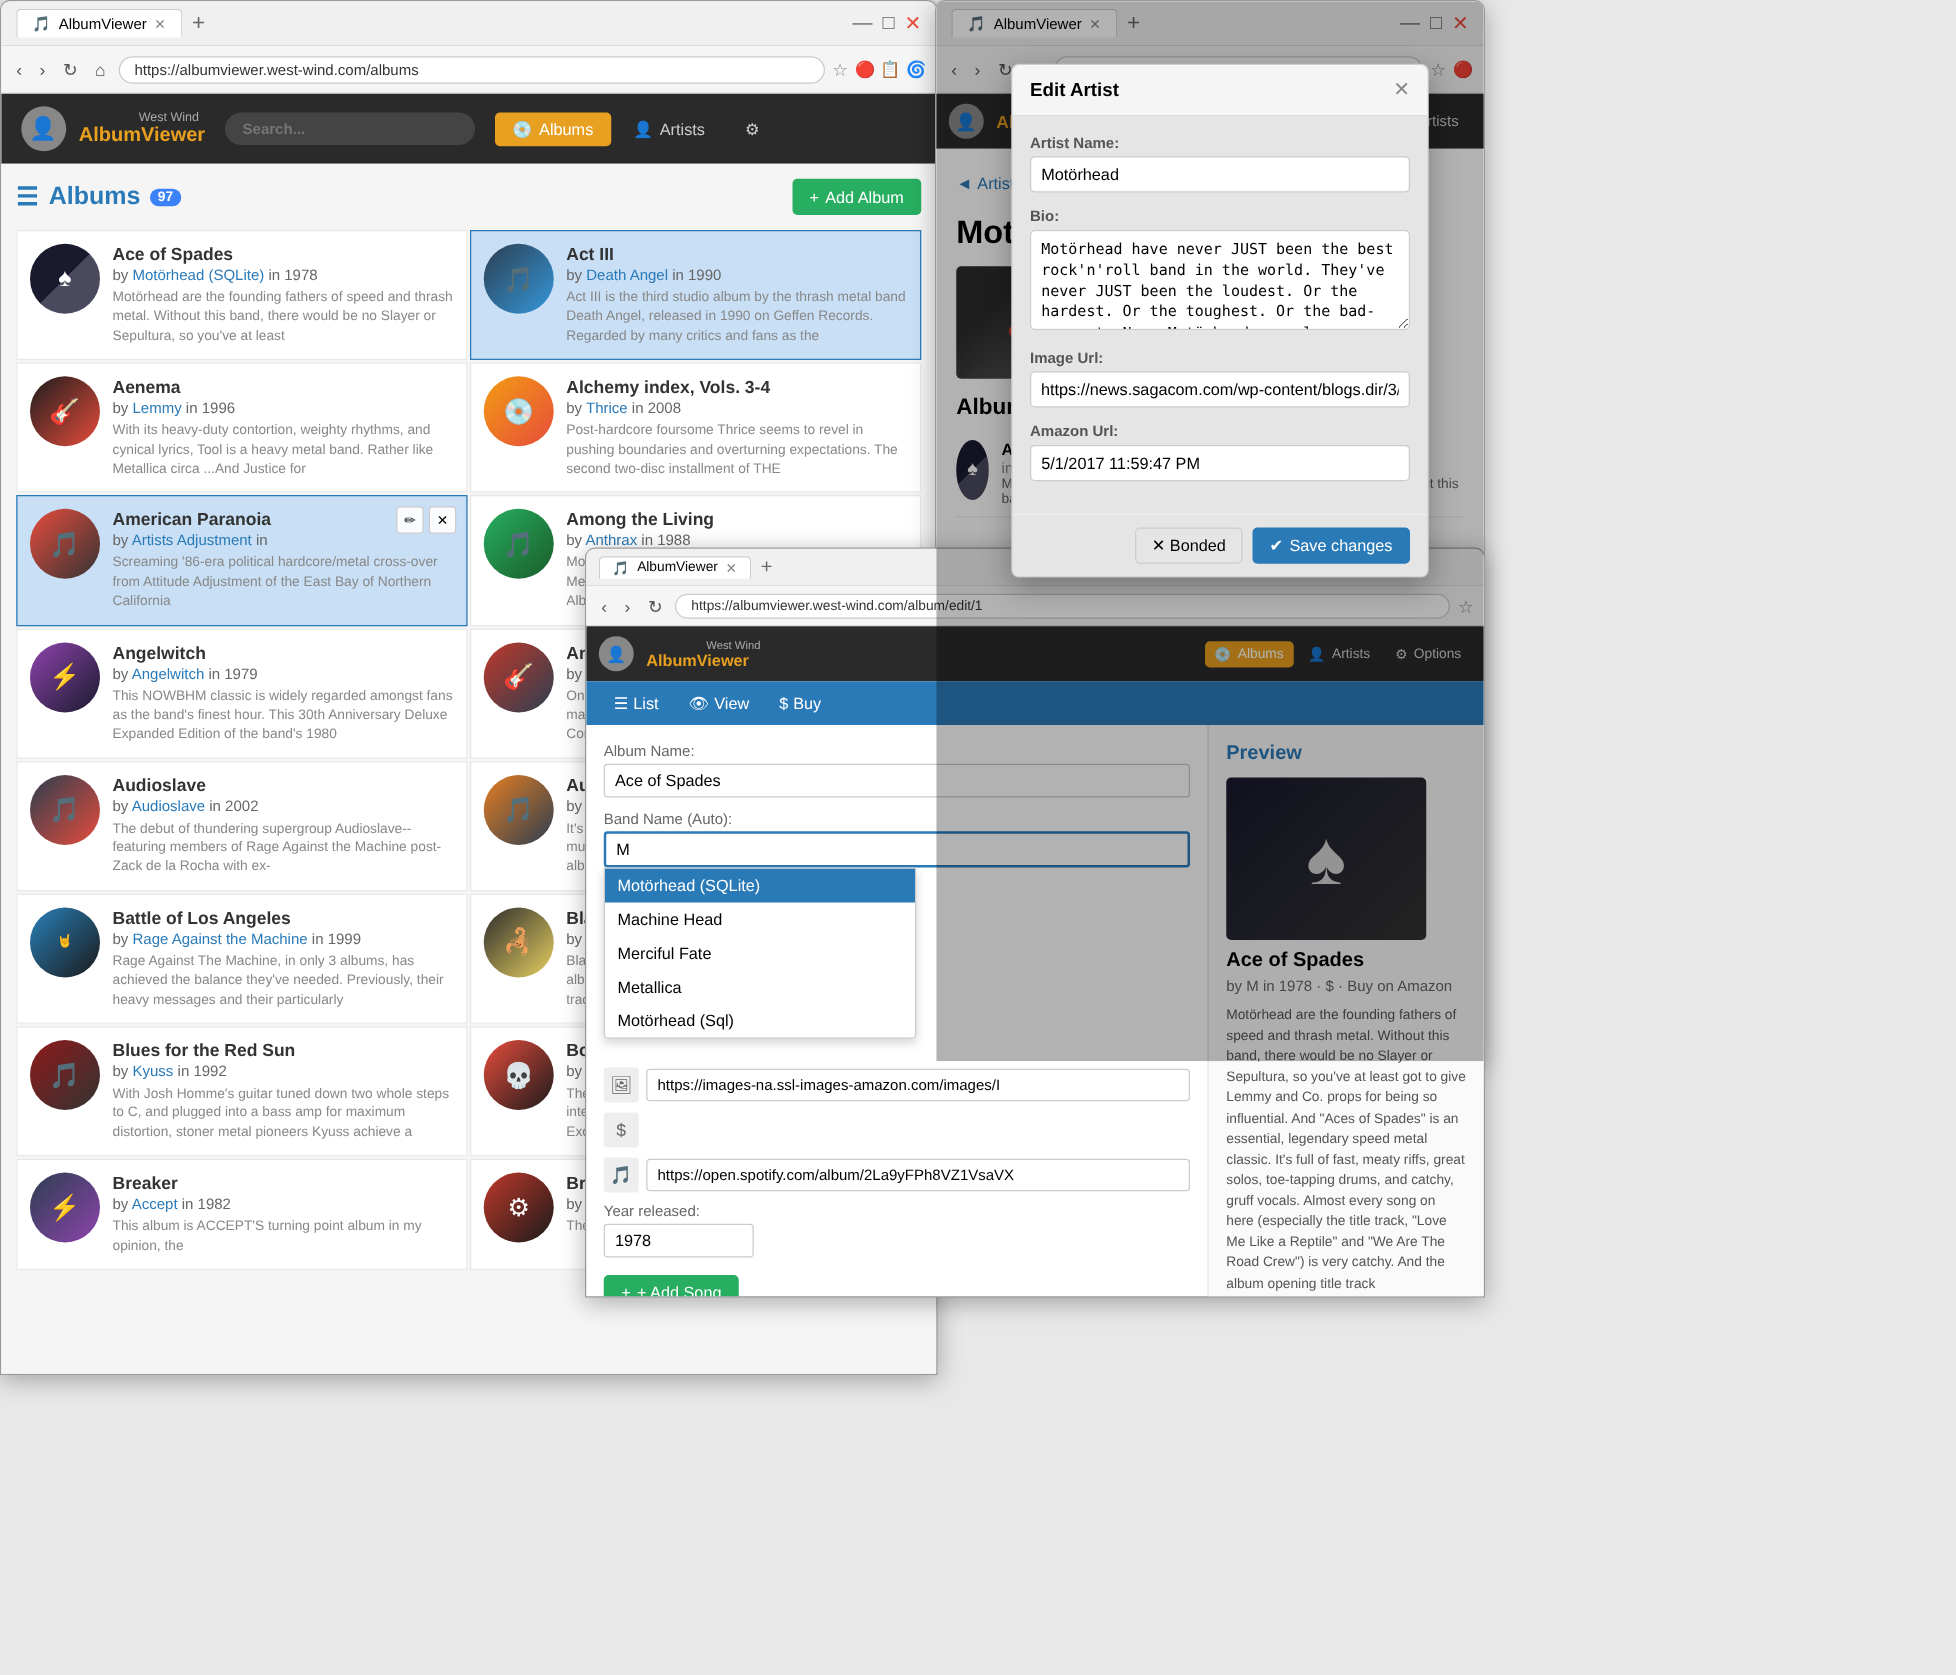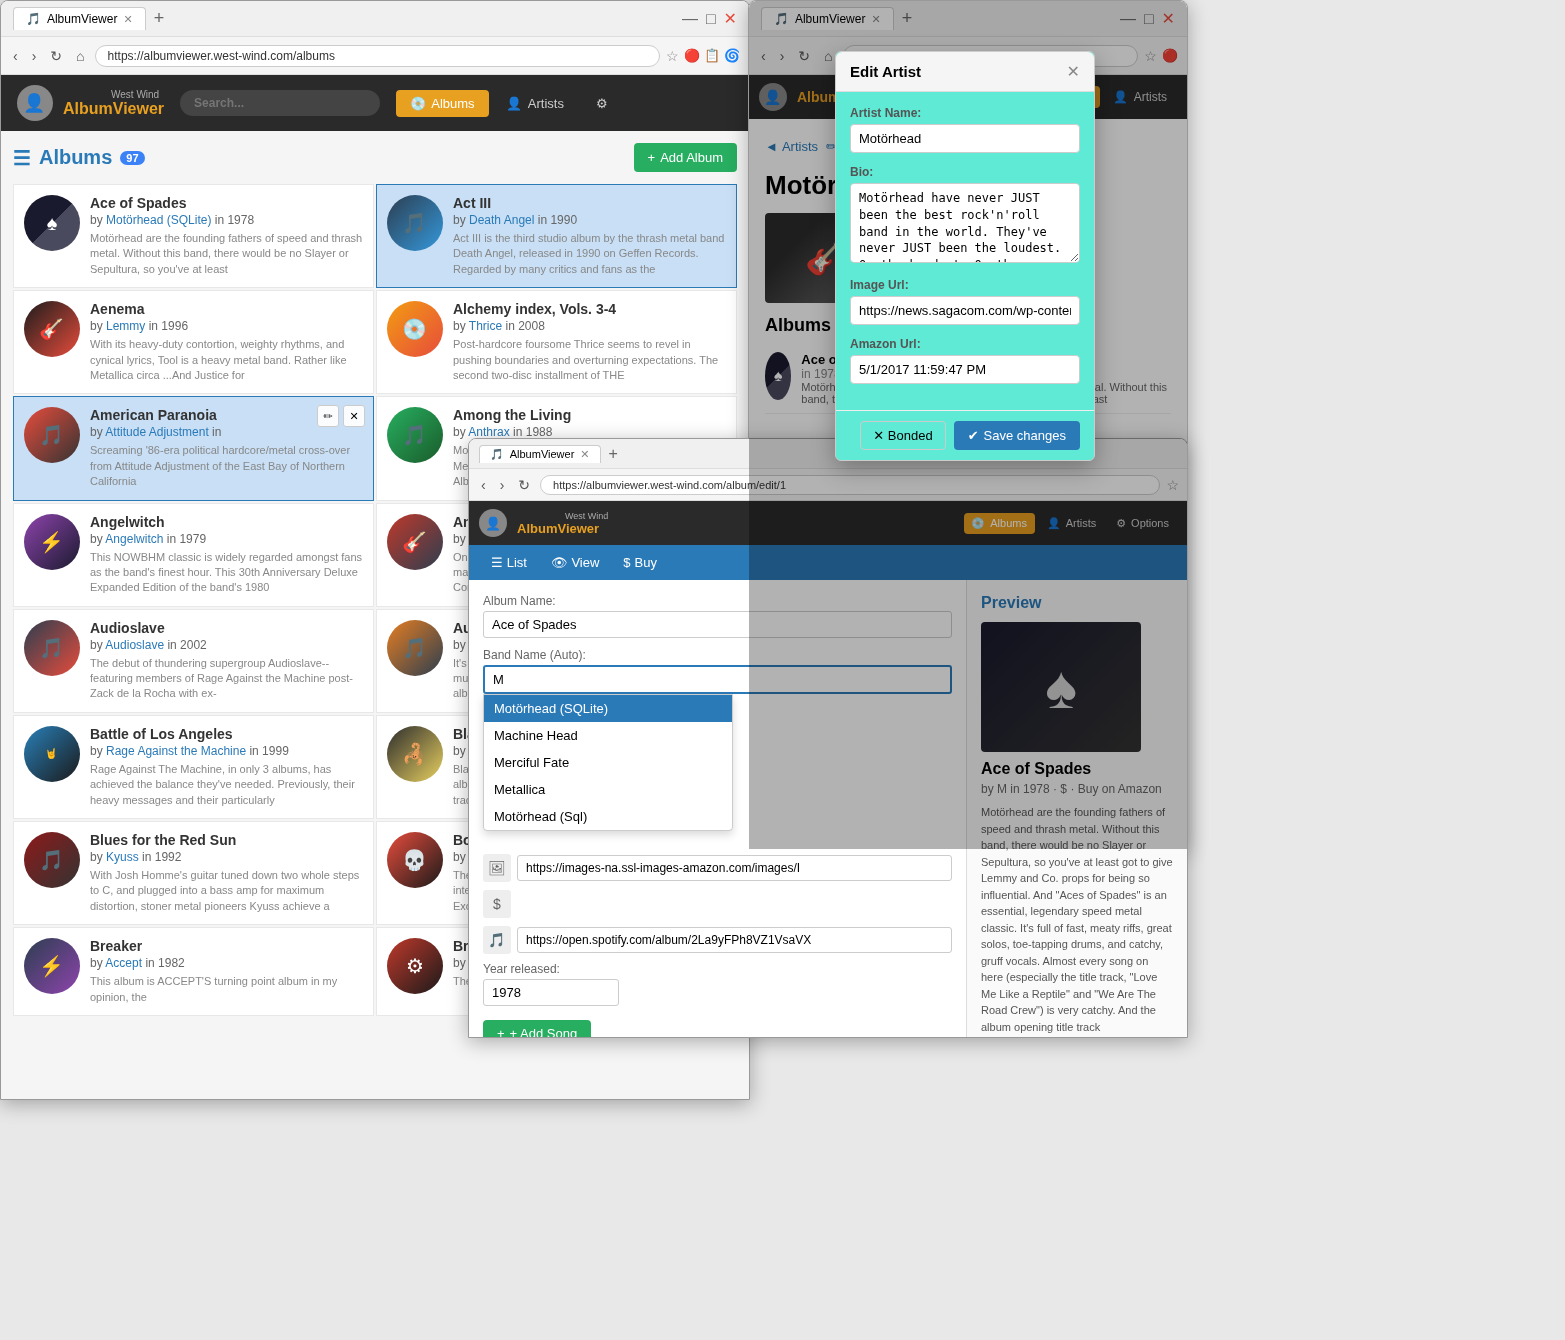--- a/index.html
+++ b/index.html
@@ -362,27 +362,26 @@
       position: absolute;
       top: 0; left: 0; right: 0; bottom: 0;
       background: rgba(0,0,0,0.3);
       z-index: 100;
     }
 
     .modal-dialog {
       position: absolute;
       top: 120px;
       left: 120px;
-      width: 260px;
-      background: #5eead4;
+      width: 334px;
+      background: #e5e5e5;
       border: 1px solid #ccc;
       border-radius: 6px;
       box-shadow: 0 8px 24px rgba(0,0,0,0.3);
       z-index: 101;
-      margin-left: 26px;
     }
 
     .modal-header {
       background: #f5f5f5;
       padding: 10px 14px;
       border-bottom: 1px solid #ddd;
       display: flex;
       justify-content: space-between;
       align-items: center;
       border-radius: 6px 6px 0 0;
@@ -762,21 +761,21 @@
           <div class="album-title">Alchemy index, Vols. 3-4</div>
           <div class="album-meta">by <a>Thrice</a> in 2008</div>
           <div class="album-desc">Post-hardcore foursome Thrice seems to revel in pushing boundaries and overturning expectations. The second two-disc installment of THE</div>
         </div>
       </div>
 
       <div class="album-card active" style="position:relative;">
         <div class="album-thumb thumb-american">🎵</div>
         <div class="album-info">
           <div class="album-title">American Paranoia</div>
-          <div class="album-meta">by <a>Attitude Adjustment</a> in</div>
+          <div class="album-meta">by <a>Artists Adjustment</a> in</div>
           <div class="album-desc">Screaming '86-era political hardcore/metal cross-over from Attitude Adjustment of the East Bay of Northern California</div>
         </div>
         <div class="card-actions">
           <button class="card-action-btn">✏</button>
           <button class="card-action-btn">✕</button>
         </div>
       </div>
 
       <div class="album-card">
         <div class="album-thumb thumb-among">🎵</div>
@@ -1092,21 +1091,21 @@
           <div class="url-icon">$</div>
         </div>
         <div class="url-input-group">
           <div class="url-icon">🎵</div>
           <input class="url-field" value="https://open.spotify.com/album/2La9yFPh8VZ1VsaVX" style="">
         </div>
       </div>
 
       <div class="form-row">
         <label>Year released:</label>
-        <input style="width: 136px;" value="1978">
+        <input style="width: 120px;" value="1978">
       </div>
 
       <div class="songs-section">
         <button class="add-song-btn">
           <span>+</span>
           <span>+ Add Song</span>
         </button>
 
       </div>
     </div>

